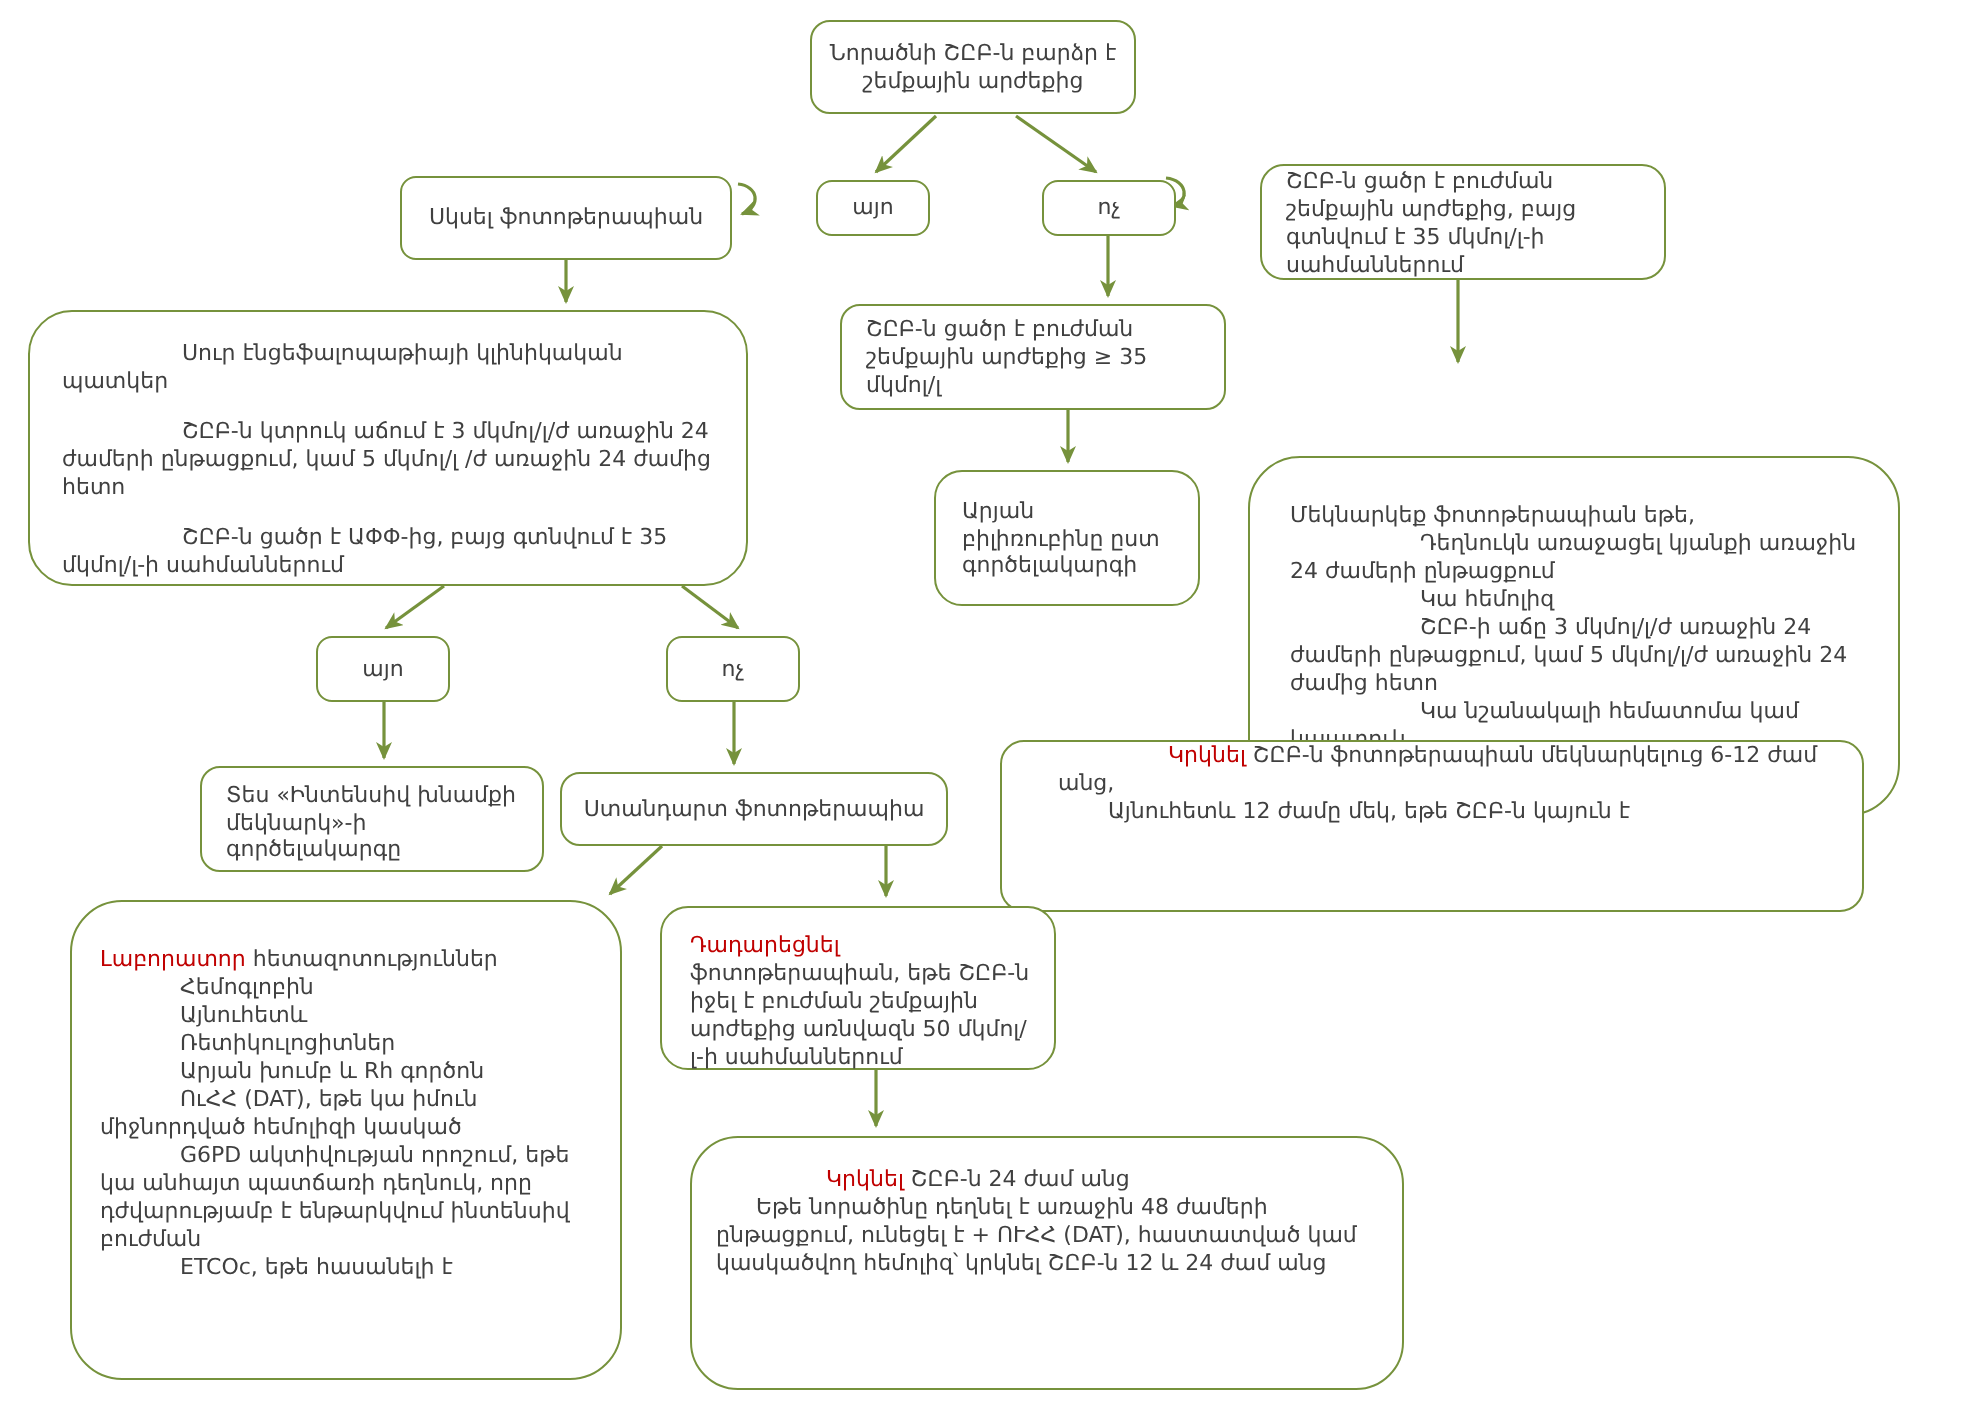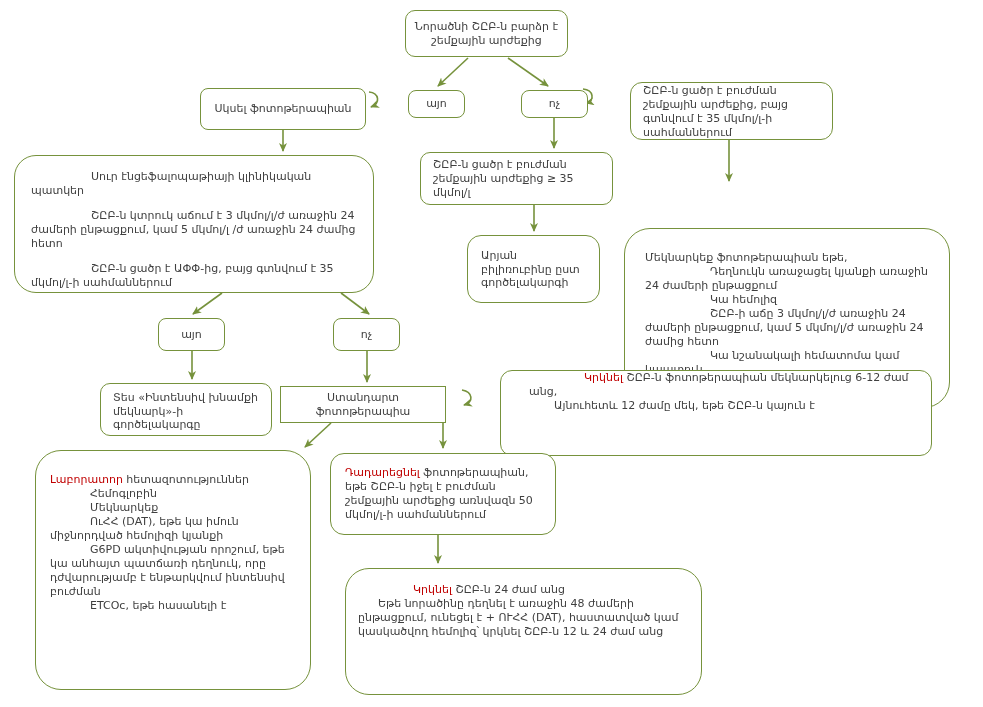--- a/index.html
+++ b/index.html
@@ -87,35 +87,37 @@
     </div>
     <div class="node" style="left: 158px; top: 318px; width: 67px; height: 33px; border-radius: 8px; border-color: rgb(118, 146, 60); color: rgb(64, 64, 64); padding: 2px 4px; text-align: center; display: flex; flex-direction: column; justify-content: center;">
       <p><span>այո</span></p>
     </div>
     <div class="node" style="left: 333px; top: 318px; width: 67px; height: 33px; border-radius: 8px; border-color: rgb(118, 146, 60); color: rgb(64, 64, 64); padding: 2px 4px; text-align: center; display: flex; flex-direction: column; justify-content: center;">
       <p><span>ոչ</span></p>
     </div>
     <div class="node" style="left: 100px; top: 383px; width: 172px; height: 53px; border-radius: 10px; border-color: rgb(118, 146, 60); color: rgb(64, 64, 64); padding: 4px 8px 0 12px; display: flex; flex-direction: column; justify-content: center;">
       <p><span>Տես «Ինտենսիվ խնամքի մեկնարկ»-ի գործելակարգը</span></p>
     </div>
-    <div class="node" style="left: 280px; top: 386px; width: 166px; height: 37px; border-radius: 0; border-color: rgb(118, 146, 60); color: rgb(64, 64, 64); padding: 2px 6px; text-align: center; display: flex; flex-direction: column; justify-content: center;">
+    <div class="node" style="left: 280px; top: 386px; width: 194px; height: 37px; border-radius: 10px; border-color: rgb(118, 146, 60); color: rgb(64, 64, 64); padding: 2px 6px; text-align: center; display: flex; flex-direction: column; justify-content: center;">
       <p><span>Ստանդարտ ֆոտոթերապիա</span></p>
     </div>
     <div class="node" style="left: 500px; top: 370px; width: 432px; height: 86px; border-radius: 12px; border-color: rgb(118, 146, 60); color: rgb(64, 64, 64); padding: 0 20px 4px 28px;">
       <p style="text-indent: 55px;"><span style="color: rgb(192, 0, 0);">Կրկնել</span><span> ՇԸԲ-ն ֆոտոթերապիան մեկնարկելուց 6-12 ժամ անց,</span></p>
       <p style="text-indent: 25px;"><span>Այնուհետև 12 ժամը մեկ, եթե ՇԸԲ-ն կայուն է</span></p>
     </div>
     <div class="node" style="left: 35px; top: 450px; width: 276px; height: 240px; border-radius: 26px; border-color: rgb(118, 146, 60); color: rgb(64, 64, 64); padding: 22px 12px 8px 14px;">
       <p><span style="color: rgb(192, 0, 0); margin-top: 44px;">Լաբորատոր</span><span> հետազոտություններ</span></p>
       <p style="text-indent: 40px;"><span>Հեմոգլոբին</span></p>
-      <p style="text-indent: 40px;"><span>Մեկնարկեք</span></p>
-      <p style="text-indent: 40px;"><span>ՈւՀՀ (DAT), եթե կա իմուն միջնորդված հեմոլիզի կյանքի</span></p>
+      <p style="text-indent: 40px;"><span>Այնուհետև</span></p>
+      <p style="text-indent: 40px;"><span>Ռետիկուլոցիտներ</span></p>
+      <p style="text-indent: 40px;"><span>Արյան խումբ և Rh գործոն</span></p>
+      <p style="text-indent: 40px;"><span>ՈւՀՀ (DAT), եթե կա իմուն միջնորդված հեմոլիզի կասկած</span></p>
       <p style="text-indent: 40px;"><span>G6PD ակտիվության որոշում, եթե կա անհայտ պատճառի դեղնուկ, որը դժվարությամբ է ենթարկվում ինտենսիվ բուժման</span></p>
       <p style="text-indent: 40px;"><span>ETCOc, եթե հասանելի է</span></p>
     </div>
-    <div class="node" style="left: 330px; top: 453px; width: 226px; height: 82px; border-radius: 14px; border-color: rgb(118, 146, 60); color: rgb(64, 64, 64); padding: 12px 12px 8px 14px;">
+    <div class="node" style="left: 330px; top: 453px; width: 198px; height: 82px; border-radius: 14px; border-color: rgb(118, 146, 60); color: rgb(64, 64, 64); padding: 12px 12px 8px 14px;">
       <p><span style="color: rgb(192, 0, 0);">Դադարեցնել</span><span> ֆոտոթերապիան, եթե ՇԸԲ-ն իջել է բուժման շեմքային արժեքից առնվազն 50 մկմոլ/լ-ի սահմաններում</span></p>
     </div>
     <div class="node" style="left: 345px; top: 568px; width: 357px; height: 127px; border-radius: 24px; border-color: rgb(118, 146, 60); color: rgb(64, 64, 64); padding: 14px 14px 8px 12px;">
       <p style="text-indent: 55px;"><span style="color: rgb(192, 0, 0);">Կրկնել</span><span> ՇԸԲ-ն 24 ժամ անց</span></p>
       <p style="text-indent: 20px;"><span>Եթե նորածինը դեղնել է առաջին 48 ժամերի ընթացքում, ունեցել է + ՈՒՀՀ (DAT), հաստատված կամ կասկածվող հեմոլիզ՝ կրկնել ՇԸԲ-ն 12 և 24 ժամ անց</span></p>
     </div>
   </div>
 
 </body></html>

